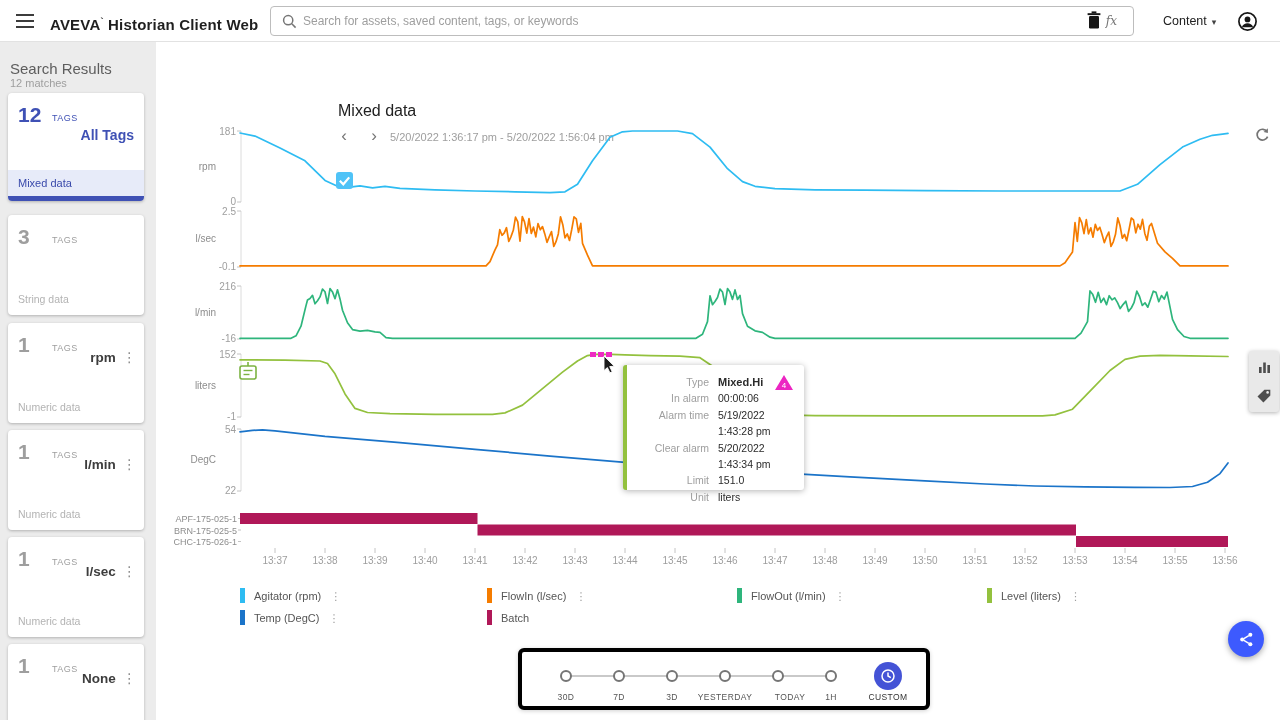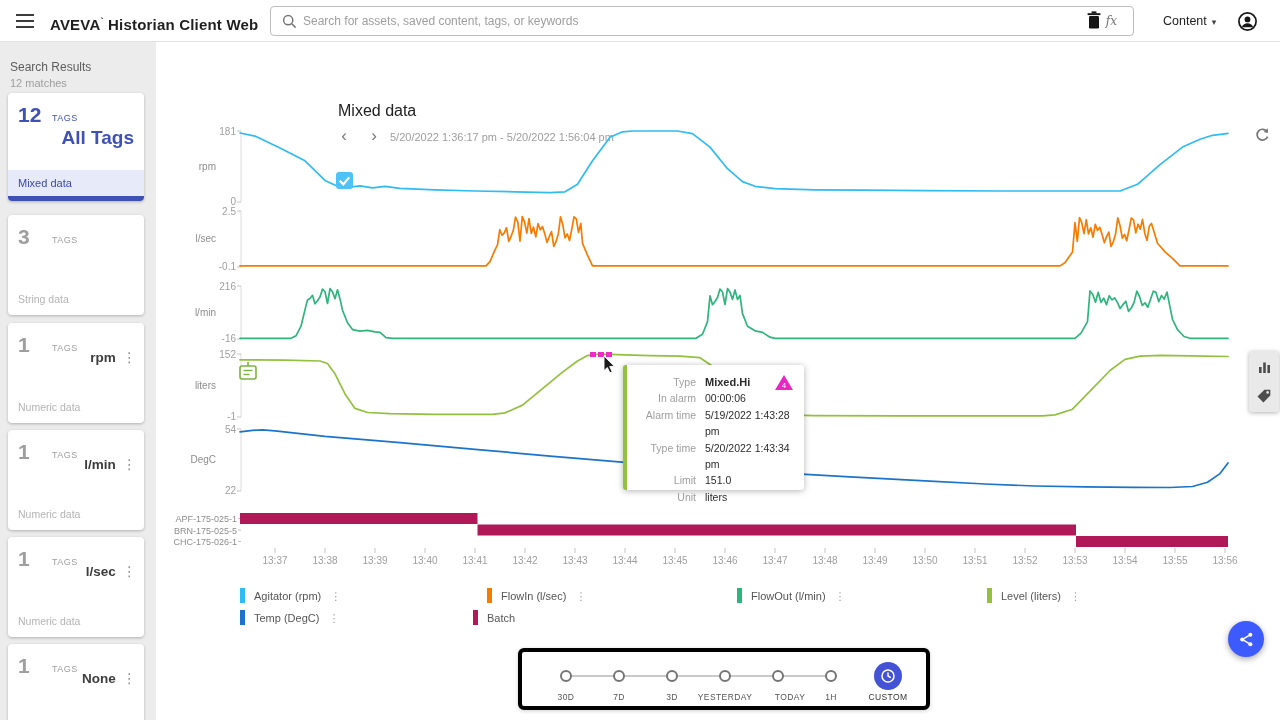--- a/index.html
+++ b/index.html
@@ -19,44 +19,44 @@
   .searchbox input::placeholder { color:#9e9e9e; }
   .search-ico { position:absolute; left:11px; top:7px; }
   .fx { position:absolute; right:16px; top:7px; font-family:"DejaVu Serif", serif; font-style:italic;
     font-size:12px; color:#757575; cursor:pointer; }
   .trash { position:absolute; left:1086px; top:11px; cursor:pointer; }
   .content-dd { position:absolute; left:1163px; top:0; line-height:42px; font-size:12.5px; color:#212121; cursor:pointer; }
   .content-dd .caret { font-size:9px; color:#424242; margin-left:5px; }
   .account { position:absolute; left:1238px; top:12px; cursor:pointer; }
   
   .sidebar { position:absolute; left:0; top:42px; width:156px; height:678px; background:#ececec; z-index:10; }
-  .sr-title { position:absolute; left:10px; top:18px; font-size:12px; color:#5d5d5d; }
+  .sr-title { position:absolute; left:10px; top:18px; font-size:15px; color:#5d5d5d; }
   .sr-sub { position:absolute; left:10px; top:35px; font-size:11px; color:#9e9e9e; }
   .card { position:absolute; left:8px; width:136px; background:#fff; border-radius:4px;
     box-shadow:0 1px 3px rgba(0,0,0,.25); cursor:pointer; overflow:hidden;text-decoration:underline; }
   .card .cnt { position:absolute; left:10px; top:10px; font-size:21px; font-weight:bold; color:#9e9e9e; }
   .card .cntlab { position:absolute; left:44px; top:20px; font-size:9px; letter-spacing:.5px; color:#9e9e9e; }
   .card.sel .cnt, .card.sel .cntlab { color:#3f51b5; }
   .card .headline { position:absolute; right:8px; top:26px; font-size:13.5px; font-weight:bold; color:#3d3d3d; }
   .card .headline .kebab { color:#8a8a8a; font-weight:normal; margin-left:3px; }
-  .card.sel .alltags { position:absolute; right:10px; top:34px; font-size:19px; font-weight:bold; color:#3f51b5; }
+  .card.sel .alltags { position:absolute; right:10px; top:34px; font-size:14px; font-weight:bold; color:#3f51b5; }
   .card .sub { position:absolute; left:10px; bottom:10px; font-size:10.5px; color:#b3b3b3; }
   .card .strip { position:absolute; left:0; right:0; bottom:5px; height:26px; background:#e7ebf9;
     line-height:26px; padding-left:10px; font-size:11px; color:#3949ab; }
   .card .selbar { position:absolute; left:0; right:0; bottom:0; height:5px; background:#3f51b5; }
   
   .main { position:absolute; left:156px; top:42px; width:1124px; height:678px; background:#fff; }
   .panel-title { position:absolute; left:182px; top:60px; font-size:16px; color:#212121; }
   .nav-arrow { position:absolute; top:84px; font-size:17px; color:#757575; cursor:pointer; width:16px; text-align:center; }
   .time-range { position:absolute; left:234px; top:89px; font-size:11px; color:#9e9e9e; }
   .hicon { position:absolute; top:85px; cursor:pointer; }
   #chart-svg { position:absolute; left:170px; top:115px; }
   
   .tooltip { position:absolute; left:623px; top:365px; width:181px; height:125px; background:#fff;
-    border-radius:3px; border-left:4px solid #93c13e; box-shadow:0 1px 6px rgba(0,0,0,.3); z-index:20; padding:9px 10px 0 11px; }
+    border-radius:3px; border-left:4px solid #93c13e; box-shadow:0 1px 6px rgba(0,0,0,.3); z-index:20; padding:9px 10px 0 24px; }
   .tt-row { display:flex; line-height:16.4px; font-size:10.5px; }
   .tt-label { width:58px; text-align:right; color:#9e9e9e; flex:none; margin-right:9px; }
   .tt-value { color:#2b2b2b; }
   .tt-value.bold { font-weight:bold; font-size:11px; }
   .tt-tri { position:absolute; right:11px; top:10px; width:18px; height:15px; background:#ec25c2;
     clip-path:polygon(50% 0, 100% 100%, 0 100%); text-align:center; }
   .tt-tri span { position:absolute; left:0; right:0; bottom:0; font-size:8px; color:#fff; }
   
   .legend-item { position:absolute; height:16px; cursor:pointer; white-space:nowrap; }
   .legend-item .sw { display:inline-block; width:5px; height:15px; vertical-align:-3px; margin-right:9px; }
@@ -163,21 +163,21 @@
     <path d="M13,4.6 A5.4,5.4 0 1 0 13.6,9.6" fill="none" stroke="#757575" stroke-width="1.7"></path>
     <polygon points="13.9,1.2 13.9,5.9 9.6,5.1" fill="#757575"></polygon>
   </svg>
 
   <div id="legend">
       <div class="legend-item" style="left: 84px; top: 544px;"><span class="sw" style="background: rgb(46, 188, 242);"></span><span class="lbl">Agitator (rpm)</span><span class="kebab">⋮</span></div>
       <div class="legend-item" style="left: 331px; top: 544px;"><span class="sw" style="background: rgb(245, 124, 0);"></span><span class="lbl">FlowIn (l/sec)</span><span class="kebab">⋮</span></div>
       <div class="legend-item" style="left: 581px; top: 544px;"><span class="sw" style="background: rgb(46, 181, 124);"></span><span class="lbl">FlowOut (l/min)</span><span class="kebab">⋮</span></div>
       <div class="legend-item" style="left: 831px; top: 544px;"><span class="sw" style="background: rgb(147, 193, 62);"></span><span class="lbl">Level (liters)</span><span class="kebab">⋮</span></div>
       <div class="legend-item" style="left: 84px; top: 566px;"><span class="sw" style="background: rgb(27, 116, 201);"></span><span class="lbl">Temp (DegC)</span><span class="kebab">⋮</span></div>
-      <div class="legend-item" style="left: 317px; top: 566px;"><span class="sw" style="background: rgb(176, 24, 88);"></span><span class="lbl">Batch</span></div>
+      <div class="legend-item" style="left: 331px; top: 566px;"><span class="sw" style="background: rgb(176, 24, 88);"></span><span class="lbl">Batch</span></div>
     </div>
 </main>
 
 <svg id="chart-svg" width="1110" height="460" viewBox="170 115 1110 460">
     <line x1="241" y1="131" x2="241" y2="202" stroke="#dcdcdc" stroke-width="1"></line>
     <line x1="237" y1="131" x2="241" y2="131" stroke="#c4c4c4" stroke-width="1"></line>
     <line x1="237" y1="202" x2="241" y2="202" stroke="#c4c4c4" stroke-width="1"></line>
     <text x="236" y="135" text-anchor="end" font-size="10" fill="#9e9e9e">181</text>
     <text x="236" y="205" text-anchor="end" font-size="10" fill="#9e9e9e">0</text>
     <text x="216" y="169.5" text-anchor="end" font-size="10" fill="#8d8d8d">rpm</text>
@@ -281,21 +281,21 @@
       </div>
       <div class="tt-row">
         <span class="tt-label">In alarm</span>
         <span class="tt-value">00:00:06</span>
       </div>
       <div class="tt-row">
         <span class="tt-label">Alarm time</span>
         <span class="tt-value">5/19/2022 1:43:28 pm</span>
       </div>
       <div class="tt-row">
-        <span class="tt-label">Type time</span>
+        <span class="tt-label">Clear alarm</span>
         <span class="tt-value">5/20/2022 1:43:34 pm</span>
       </div>
       <div class="tt-row">
         <span class="tt-label">Limit</span>
         <span class="tt-value">151.0</span>
       </div>
       <div class="tt-row">
         <span class="tt-label">Unit</span>
         <span class="tt-value">liters</span>
       </div>

